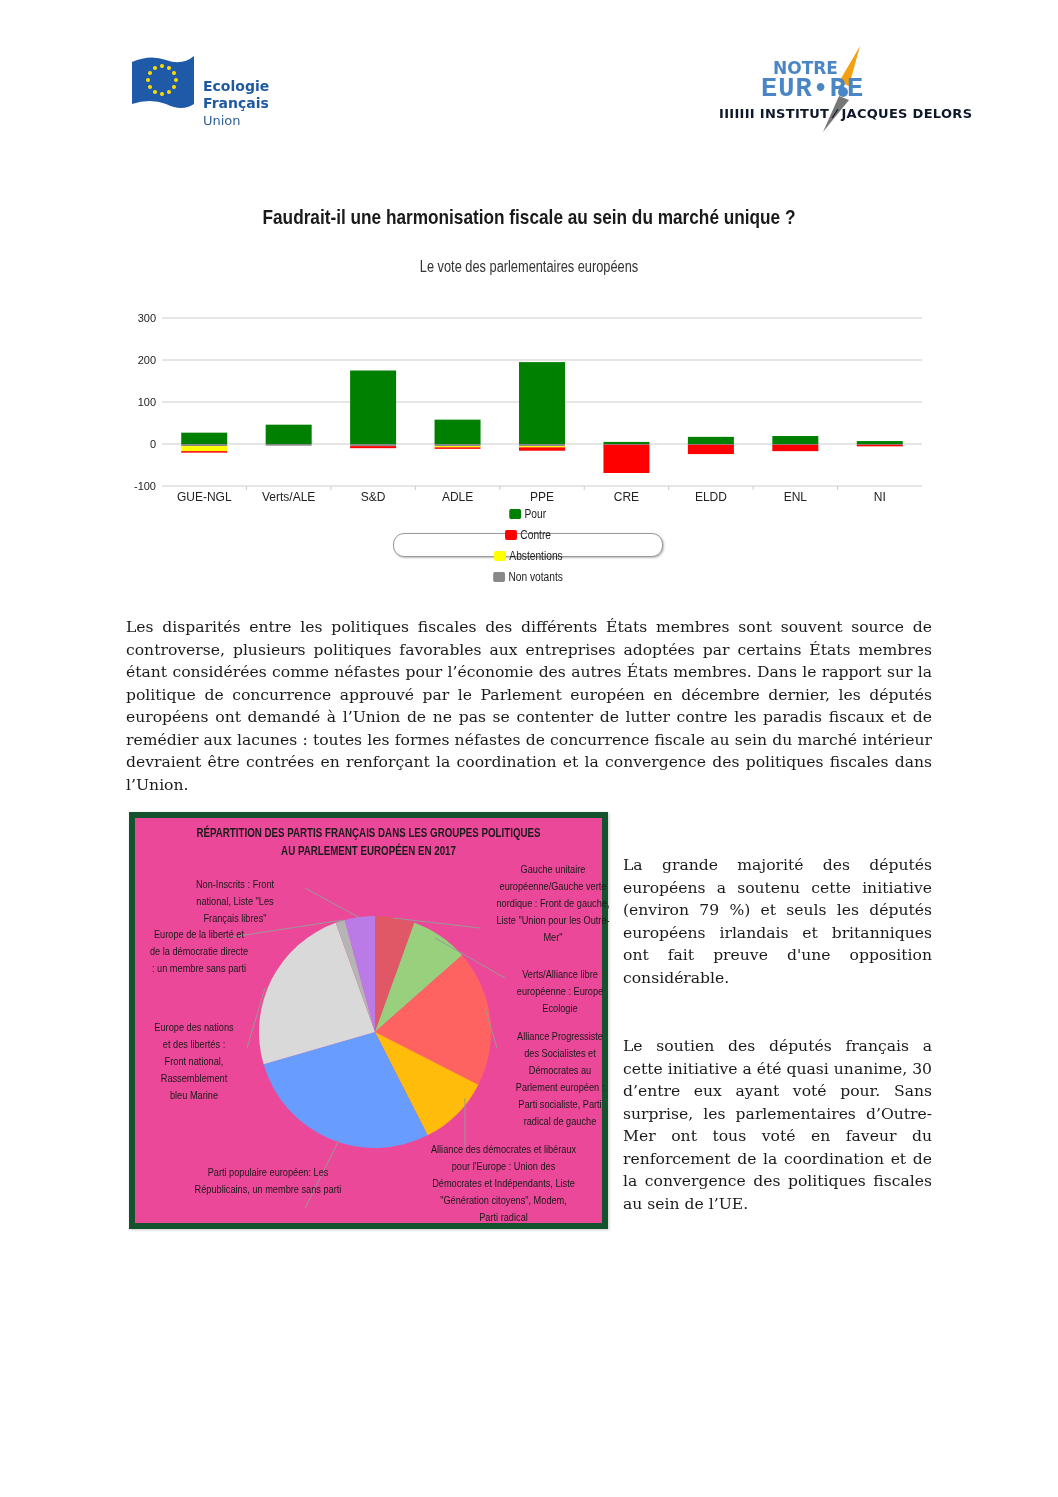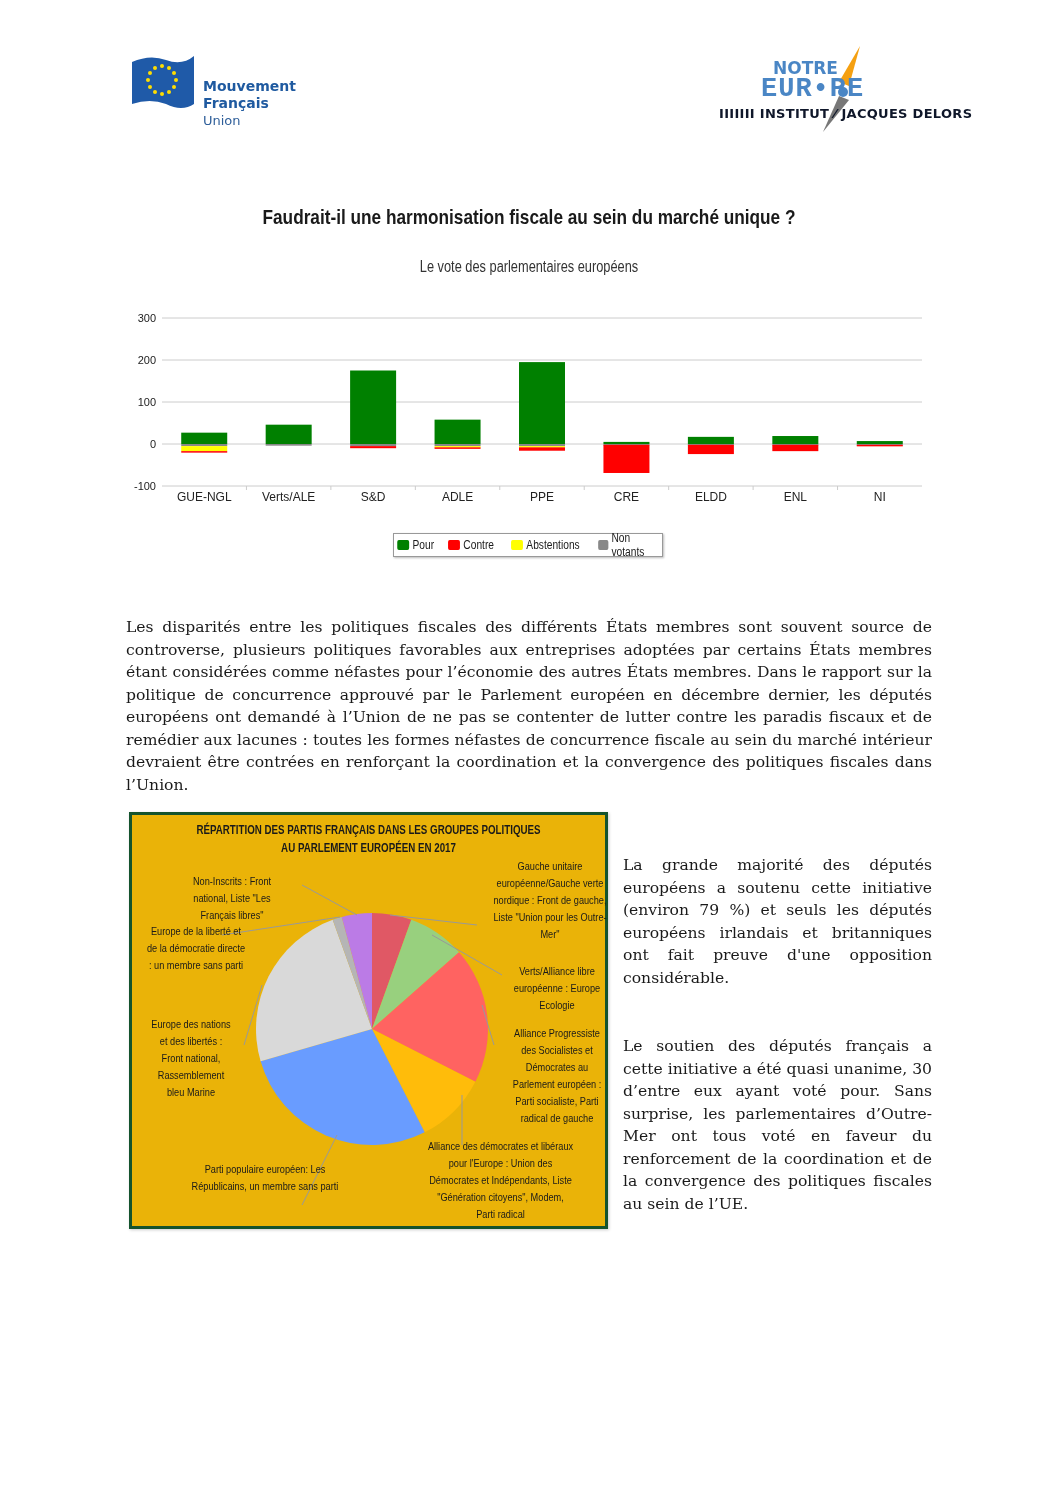--- a/index.html
+++ b/index.html
@@ -12,29 +12,29 @@
   .me-text .l3 { color: #2f5f9a; font-size: 13px; }
   .ne-logo { left: 715px; top: 40px; width: 230px; height: 100px; }
   .ne-notre { position: absolute; left: 58px; top: 18px; color: #4a86c5; font-family: "DejaVu Sans", sans-serif; font-weight: bold; font-size: 17px; }
   .ne-europe { position: absolute; left: 46px; top: 34px; color: #4a86c5; font-family: Liberation Mono, monospace; font-weight: bold; font-size: 27px; letter-spacing: 1px; }
   .ne-inst { position: absolute; left: 4px; top: 66px; color: #0f172a; font-family: "DejaVu Sans", sans-serif; font-weight: bold; font-size: 13px; white-space: nowrap; letter-spacing: 0.3px; }
   
   .main-title { left: 0; width: 1058px; top: 205px; text-align: center; font-family: "Liberation Sans", sans-serif; font-weight: bold; font-size: 21px; transform: scaleX(0.82); }
   .chart-subtitle { left: 0; width: 1058px; top: 258px; text-align: center; font-family: "Liberation Sans", sans-serif; font-size: 16px; color: #333; transform: scaleX(0.8); }
   
   .bar-chart { left: 120px; top: 300px; width: 820px; height: 270px; }
-  .legend { left: 393px; top: 533px; width: 270px; height: 24px; border: 1px solid #999; border-radius: 0; box-shadow: 1px 1px 2px #bbb; background: #fff; display: flex; align-items: center; justify-content: center; gap: 7px; font-family: "Liberation Sans", sans-serif; font-size: 12px; }
+  .legend { left: 393px; top: 533px; width: 270px; height: 24px; border: 1px solid #999; border-radius: 11px; box-shadow: 1px 1px 2px #bbb; background: #fff; display: flex; align-items: center; justify-content: center; gap: 7px; font-family: "Liberation Sans", sans-serif; font-size: 12px; flex-direction: column; }
   .legend-item { display: flex; align-items: center; gap: 4px; transform: scaleX(0.85); }
   .swatch { width: 14px; height: 10px; border-radius: 2px; display: inline-block; }
   
   .para1 { left: 126px; top: 616px; width: 806px; font-size: 15.6px; line-height: 22.5px; text-align: justify; }
   .right-col { left: 623px; top: 808px; width: 309px; font-size: 15.6px; line-height: 22.5px; text-align: justify; }
   .right-col p { margin-bottom: 14px; margin-top: 46px; }
   
-  .pie-box { left: 129px; top: 812px; width: 479px; height: 417px; border: 3px solid #14532d; box-shadow: 1px 1px 3px #ccc; background: #eab308; }
+  .pie-box { left: 129px; top: 812px; width: 479px; height: 417px; border: 6px solid #14532d; box-shadow: 1px 1px 3px #ccc; background: #ec4899; }
   .pie-title { position: absolute; left: 0; width: 100%; top: 6px; text-align: center; font-family: "Liberation Sans", sans-serif; font-weight: bold; font-size: 12.5px; line-height: 18px; transform: scaleX(0.78); }
   .pie-label { position: absolute; font-family: "Liberation Sans", sans-serif; font-size: 11.5px; line-height: 17px; text-align: center; transform: scaleX(0.8); transform-origin: center; }
   .pie-svg { position: absolute; left: 0; top: 0; }
 </style>
 </head>
 <body>
 
 <div class="abs me-logo">
   <svg width="70" height="60" viewBox="0 0 70 60" style="position:absolute;left:0;top:0;">
     <path d="M2 10 Q20 2 36 8 Q52 14 64 4 L64 52 Q52 60 36 52 Q20 46 2 52 Z" fill="#1f5aa8"></path>
@@ -47,21 +47,21 @@
         <circle cx="39" cy="40" r="2"></circle>
       <circle cx="32" cy="42" r="2"></circle>
         <circle cx="25" cy="40" r="2"></circle>
         <circle cx="20" cy="35" r="2"></circle>
       <circle cx="18" cy="28" r="2"></circle>
         <circle cx="20" cy="21" r="2"></circle>
         <circle cx="25" cy="16" r="2"></circle>
     </g>
   </svg>
   <div class="me-text">
-    <div class="l1">Mouvement</div>
+    <div class="l1">Ecologie</div>
     <div class="l2">Français</div>
     <div class="l3">Union</div>
   </div>
 </div>
 
 <div class="abs ne-logo">
   <svg width="230" height="100" style="position:absolute;left:0;top:0;">
     <path d="M145 6 L124 42 L134 46 Z" fill="#f5a011"></path>
     <path d="M124 56 L108 92 L134 60 Z" fill="#777"></path>
     <circle cx="128" cy="52" r="5" fill="#4a86c5"></circle>

